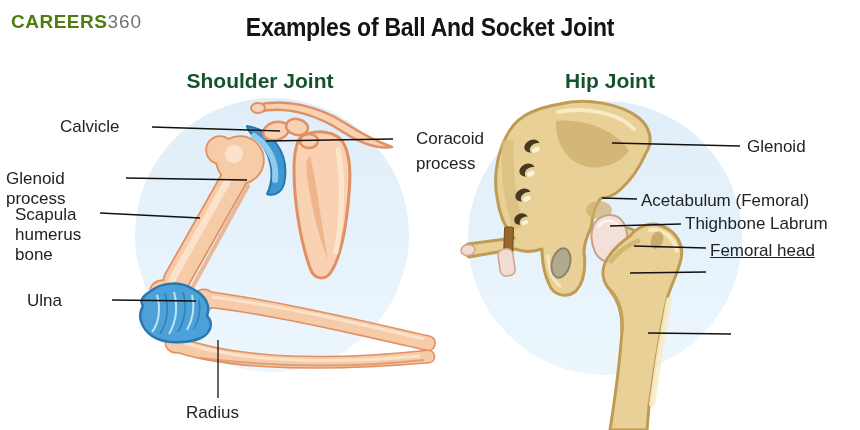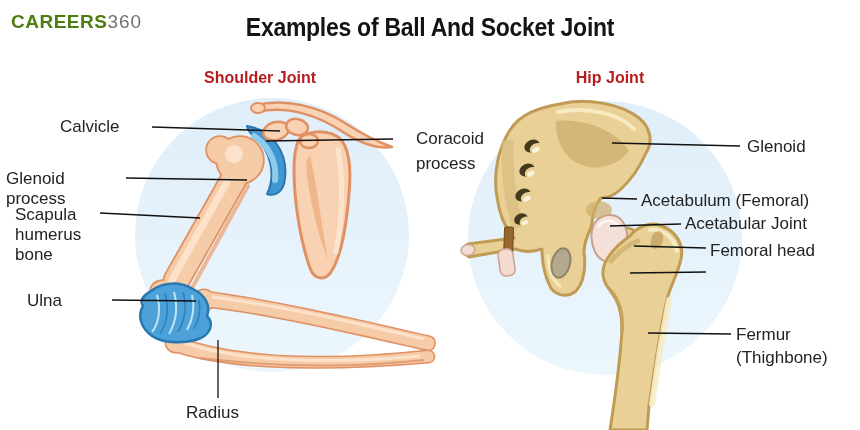--- a/index.html
+++ b/index.html
@@ -9,21 +9,21 @@
   }
   .logo{position:absolute;left:11px;top:11px;white-space:nowrap;}
   .logo .brand1{font-size:19px;font-weight:bold;color:#4d7c0f;letter-spacing:.5px;}
   .logo .brand2{font-size:19px;font-weight:400;color:#737373;letter-spacing:1px;}
   .title{
     position:absolute;left:0;top:13px;width:860px;text-align:center;
     font-size:25px;font-weight:bold;color:#141414;letter-spacing:-.3px;
     transform:scaleX(.92);
   }
   .joint-heading{
-    position:absolute;top:69px;text-align:center;font-size:16px;font-weight:bold;color:#b91c1c;
+    position:absolute;top:69px;text-align:center;font-size:21px;font-weight:bold;color:#14532d;
   }
   .joint-heading.shoulder{left:160px;width:200px;}
   .joint-heading.hip{left:520px;width:180px;}
   .lbl{position:absolute;font-size:17px;color:#232323;line-height:20px;}
   .lbl.r{}
   svg.art{position:absolute;left:0;top:0;}
 </style>
 </head>
 <body>
 
@@ -193,17 +193,16 @@
 
   <div class="lbl r" style="left:60px;top:117px;width:88px;">Calvicle</div>
   <div class="lbl" style="left:416px;top:126px;width:82px;line-height:25px;">Coracoid process</div>
   <div class="lbl r" style="left:6px;top:169px;width:116px;">Glenoid process</div>
   <div class="lbl r" style="left:15px;top:205px;width:80px;">Scapula humerus bone</div>
   <div class="lbl r" style="left:27px;top:291px;width:80px;">Ulna</div>
   <div class="lbl" style="left:186px;top:403px;">Radius</div>
 
   <div class="lbl" style="left:747px;top:137px;">Glenoid</div>
   <div class="lbl" style="left:641px;top:191px;">Acetabulum (Femoral)</div>
-  <div class="lbl" style="left:685px;top:214px;">Acetabular Joint</div>
-  <div class="lbl" style="left:710px;top:241px;">Femoral head</div>
-  <div class="lbl" style="left:736px;top:323px;width:102px;line-height:23px;">Fermur (Thighbone)</div>
+  <div class="lbl" style="left:685px;top:214px;">Thighbone Labrum</div>
+  <div class="lbl" style="left:710px;top:241px;text-decoration:underline;">Femoral head</div>
 
 </div>
 
 </body></html>

